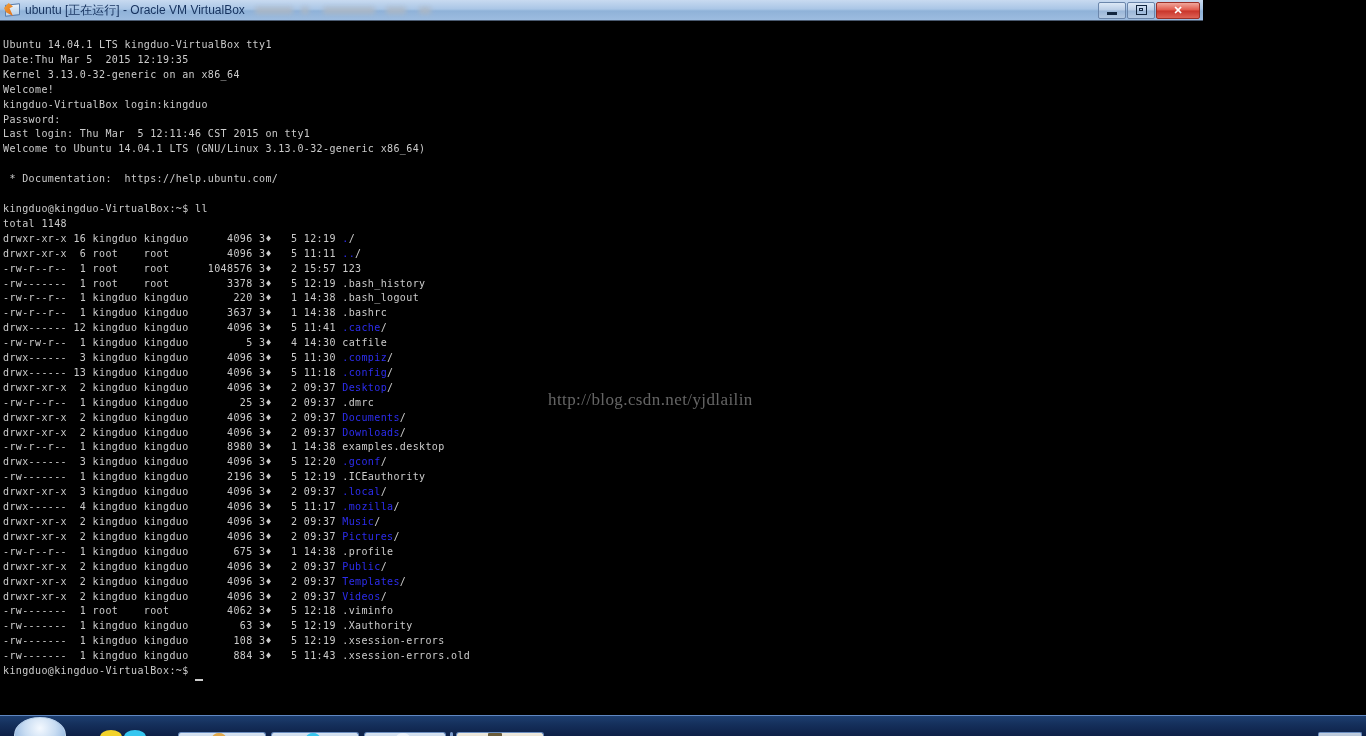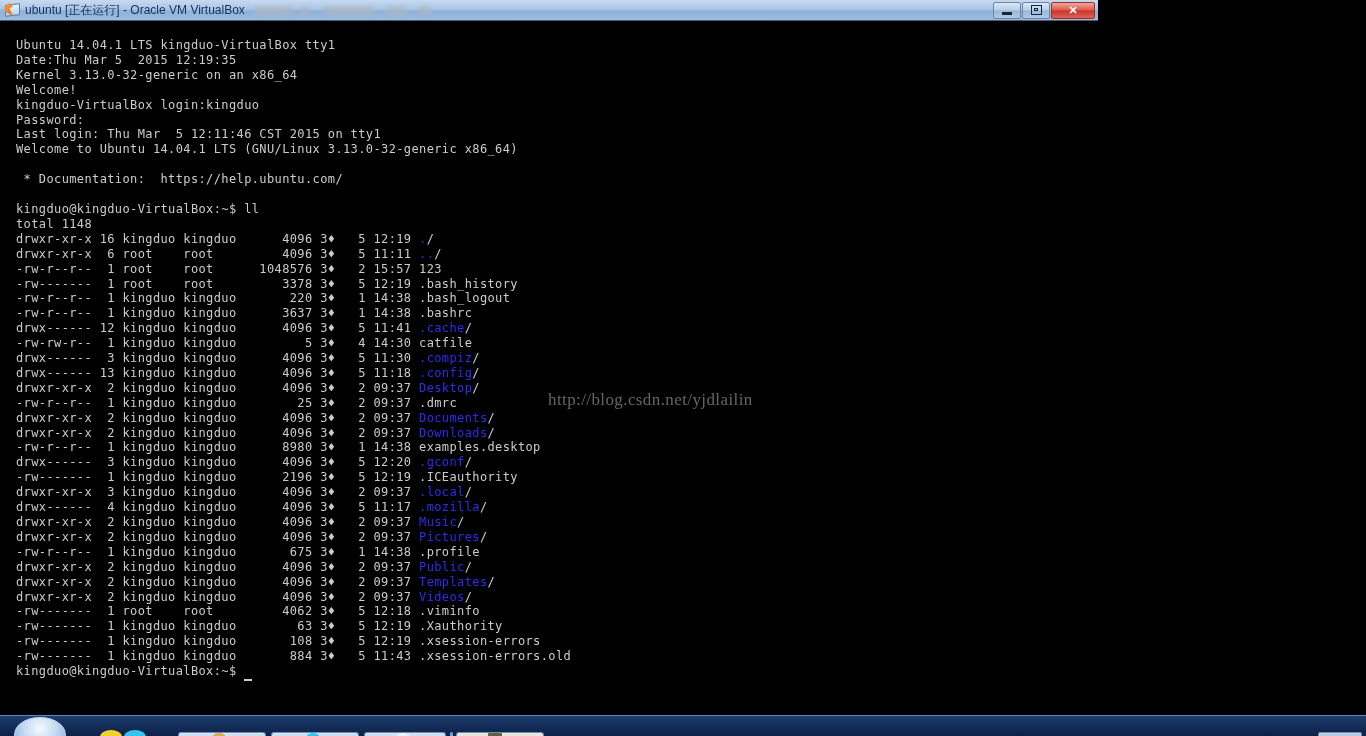--- a/index.html
+++ b/index.html
@@ -17,21 +17,21 @@
     width: 1366px;
     height: 736px;
     background: #000000;
     font-family: "Liberation Sans", sans-serif;
   }
 
   
   .titlebar {
     position: absolute;
     left: 0; top: 0;
-    width: 1098px;
+    width: 1203px;
     height: 21px;
     background: linear-gradient(to bottom, #c8daf0 0%, #aac6e6 45%, #8fb2d8 55%, #9dbce0 100%);
     border-bottom: 1px solid #4a5a70;
     box-sizing: border-box;
     display: flex;
     align-items: center;
     overflow: hidden;
   }
 
   .vbox-icon {
@@ -149,24 +149,24 @@
     left: 0;
     top: 21px;
     width: 1366px;
     height: 694px;
     background: #000000;
     overflow: hidden;
   }
 
   .term-lines {
     position: absolute;
-    left: 16px;
+    left: 3px;
     top: 17px;
     font-family: "DejaVu Sans Mono", "Liberation Mono", monospace;
-    font-size: 12px;
+    font-size: 10px;
     line-height: 14.92px;
     color: #cccccc;
     white-space: pre;
     letter-spacing: 0.38px;
   }
   .term-lines .line { height: 14.92px; }
   .dir { color: #2d2dee; }
   .slash { color: #cccccc; }
   .cursor {
     display: inline-block;

